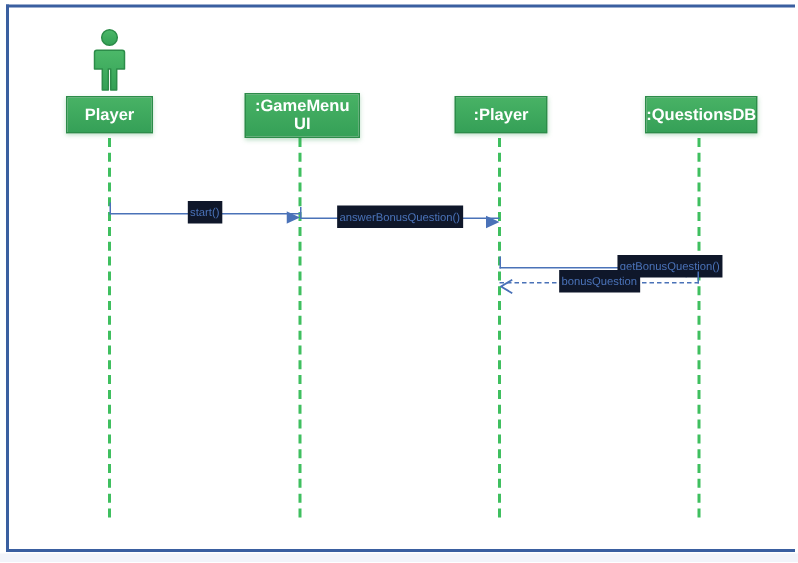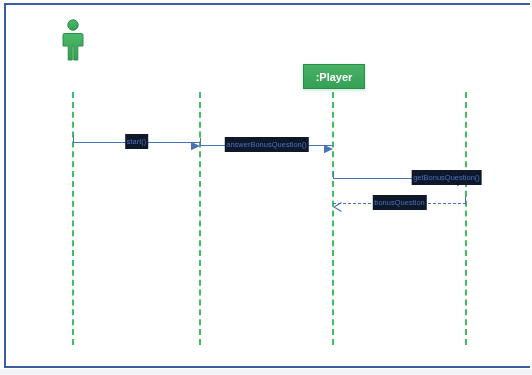--- a/index.html
+++ b/index.html
@@ -126,22 +126,32 @@
       <circle cx="13" cy="6" r="5.2" fill="url(#ag)" stroke="#2c8c49" stroke-width="1"></circle>
       <path d="M4.5 14.5 h17 a1.5 1.5 0 0 1 1.5 1.5 v11 h-5.2 v14 h-4.0 v-14 h-1.6 v14 h-4.0 v-14 h-5.2 v-11 a1.5 1.5 0 0 1 1.5 -1.5 z" fill="url(#ag)" stroke="#2c8c49" stroke-width="1" stroke-linejoin="round"></path>
     </svg>
   </div>
 
   <div class="lifeline" id="lifeline-0" style="left: 72px; top: 92px; height: 253px;"></div>
   <div class="lifeline" id="lifeline-1" style="left: 199px; top: 92px; height: 253px;"></div>
   <div class="lifeline" id="lifeline-2" style="left: 332px; top: 92px; height: 253px;"></div>
   <div class="lifeline" id="lifeline-3" style="left: 465px; top: 92px; height: 253px;"></div>
 
+  <div class="participant" id="participant-0" style="left: 44px; top: 64px; width: 58px; height: 25px;">
+    <span class="plabel">Player</span>
+  </div>
+  <div class="participant" id="participant-1" style="left: 163px; top: 62px; width: 77px; height: 30px;">
+    <span class="plabel">:GameMenu
+UI</span>
+  </div>
   <div class="participant" id="participant-2" style="left: 303px; top: 64px; width: 62px; height: 25px;">
     <span class="plabel">:Player</span>
+  </div>
+  <div class="participant" id="participant-3" style="left: 430px; top: 64px; width: 75px; height: 25px;">
+    <span class="plabel">:QuestionsDB</span>
   </div>
 
   <div class="message" id="message-0" style="left: 73px; top: 134px; width: 127px;">
     <div class="msg-stub" style="left: 0px;"></div>
     <div class="msg-line" style="width: 127px;"></div>
     <div class="arrow-solid" style="left: 118px;"><svg width="9" height="10" viewBox="0 0 9 10">
           <path d="M0 0.8 L9 5 L0 9.2 Z" fill="#4a72b8"></path>
         </svg></div>
     <div class="msg-label" style="left: 50%; transform: translateX(-50%);">start()</div>
   </div>
@@ -154,21 +164,21 @@
     <div class="msg-label" style="left: 50%; transform: translateX(-50%);">answerBonusQuestion()</div>
   </div>
   <div class="message" id="message-2" style="left: 333px; top: 170px; width: 133px;">
     <div class="msg-stub" style="left: 0px;"></div>
     <div class="msg-line" style="width: 133px;"></div>
     <div class="arrow-solid" style="left: 124px;"><svg width="9" height="10" viewBox="0 0 9 10">
           <path d="M0 0.8 L9 5 L0 9.2 Z" fill="#4a72b8"></path>
         </svg></div>
     <div class="msg-label" style="left: 50%; transform: translateX(-50%); margin-left: 47px;">getBonusQuestion()</div>
   </div>
-  <div class="message" id="message-3" style="left: 333px; top: 195px; width: 133px;">
+  <div class="message" id="message-3" style="left: 333px; top: 180px; width: 133px;">
     <div class="msg-stub" style="left: 132px;"></div>
     <div class="msg-line dashed" style="width: 133px;"></div>
     <div class="arrow-open" style="left: 0px;"><svg width="9" height="10" viewBox="0 0 9 10">
           <path d="M8.5 0.5 L1 5 L8.5 9.5" fill="none" stroke="#4a72b8" stroke-width="1.2"></path>
         </svg></div>
     <div class="msg-label" style="left: 50%; transform: translateX(-50%);">bonusQuestion</div>
   </div>
 
 </div>
 

